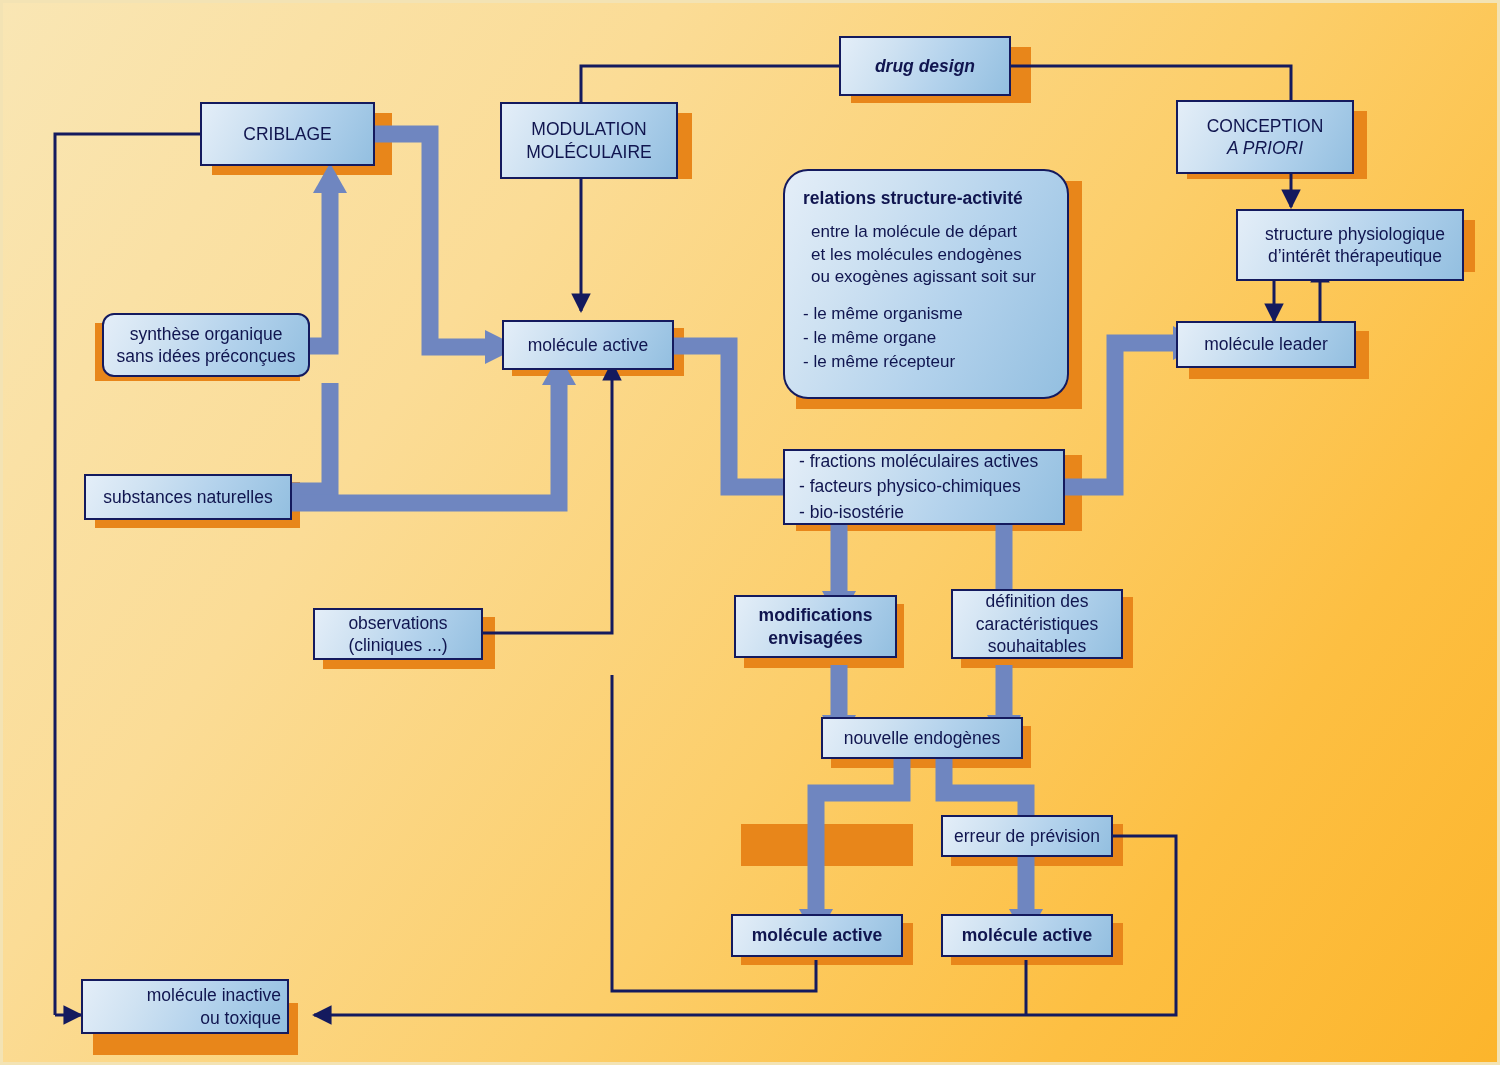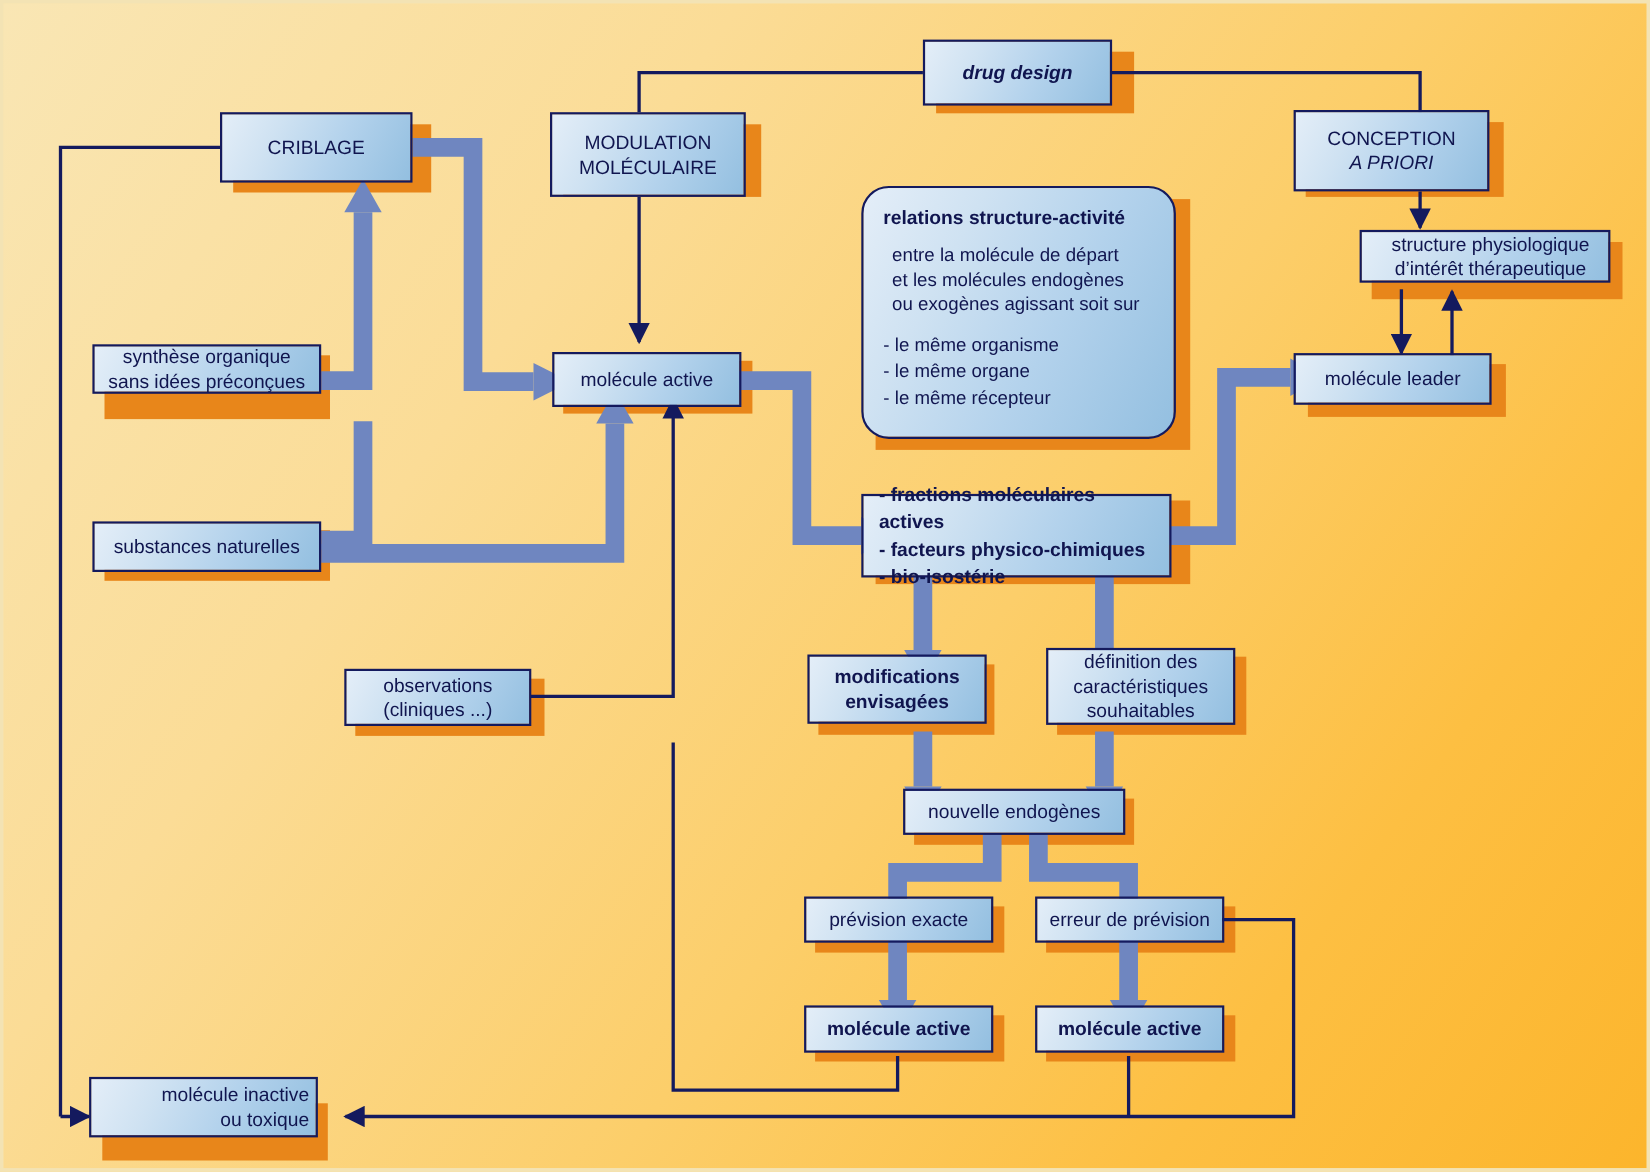--- a/index.html
+++ b/index.html
@@ -166,32 +166,32 @@
     </span>
   </div>
 
   <div class="node" style="left:1173px;top:97px;width:178px;height:74px;">
     <span class="inner">
       <span>CONCEPTION</span><br>
       <span class="i">A PRIORI</span>
     </span>
   </div>
 
-  <div class="node" style="left:1233px;top:206px;width:228px;height:48px;padding-left:16px;">
+  <div class="node" style="left:1233px;top:206px;width:228px;height:72px;padding-left:16px;">
     <span class="inner">
       <span>structure physiologique</span><br>
       <span>d’intérêt thérapeutique</span>
     </span>
   </div>
 
   <div class="node" style="left:1173px;top:318px;width:180px;height:47px;">
     <span class="inner">molécule leader</span>
   </div>
 
-  <div class="node" style="left:81px;top:310px;width:208px;height:45px;">
+  <div class="node" style="left:99px;top:310px;width:208px;height:64px;border-radius:12px;">
     <span class="inner">
       <span>synthèse organique</span><br>
       <span>sans idées préconçues</span>
     </span>
   </div>
 
   <div class="node" style="left:81px;top:471px;width:208px;height:46px;">
     <span class="inner">substances naturelles</span>
   </div>
 
@@ -208,21 +208,21 @@
         <span>ou exogènes agissant soit sur</span>
       </div>
       <div class="lst">
         <span>- le même organisme</span><br>
         <span>- le même organe</span><br>
         <span>- le même récepteur</span>
       </div>
     </span>
   </div>
 
-  <div class="node fma" style="left:780px;top:446px;width:282px;height:76px;font-weight:bold;">
+  <div class="node fma" style="left:780px;top:446px;width:282px;height:76px;">
     <span class="inner">
       <span>- fractions moléculaires actives</span><br>
       <span>- facteurs physico-chimiques</span><br>
       <span>- bio-isostérie</span>
     </span>
   </div>
 
   <div class="node" style="left:310px;top:605px;width:170px;height:52px;text-align:center;">
     <span class="inner">
       <span>observations</span><br>
@@ -242,23 +242,20 @@
       <span>définition des</span><br>
       <span>caractéristiques</span><br>
       <span>souhaitables</span>
     </span>
   </div>
 
   <div class="node" style="left:818px;top:714px;width:202px;height:42px;">
     <span class="inner">nouvelle endogènes</span>
   </div>
 
-  <div class="node" style="left:728px;top:812px;width:172px;height:42px;">
-    <span class="inner">prévision exacte</span>
-  </div>
 
   <div class="node" style="left:938px;top:812px;width:172px;height:42px;">
     <span class="inner">erreur de prévision</span>
   </div>
 
   <div class="node" style="left:728px;top:911px;width:172px;height:43px;">
     <span class="inner b">molécule active</span>
   </div>
 
   <div class="node" style="left:938px;top:911px;width:172px;height:43px;">

